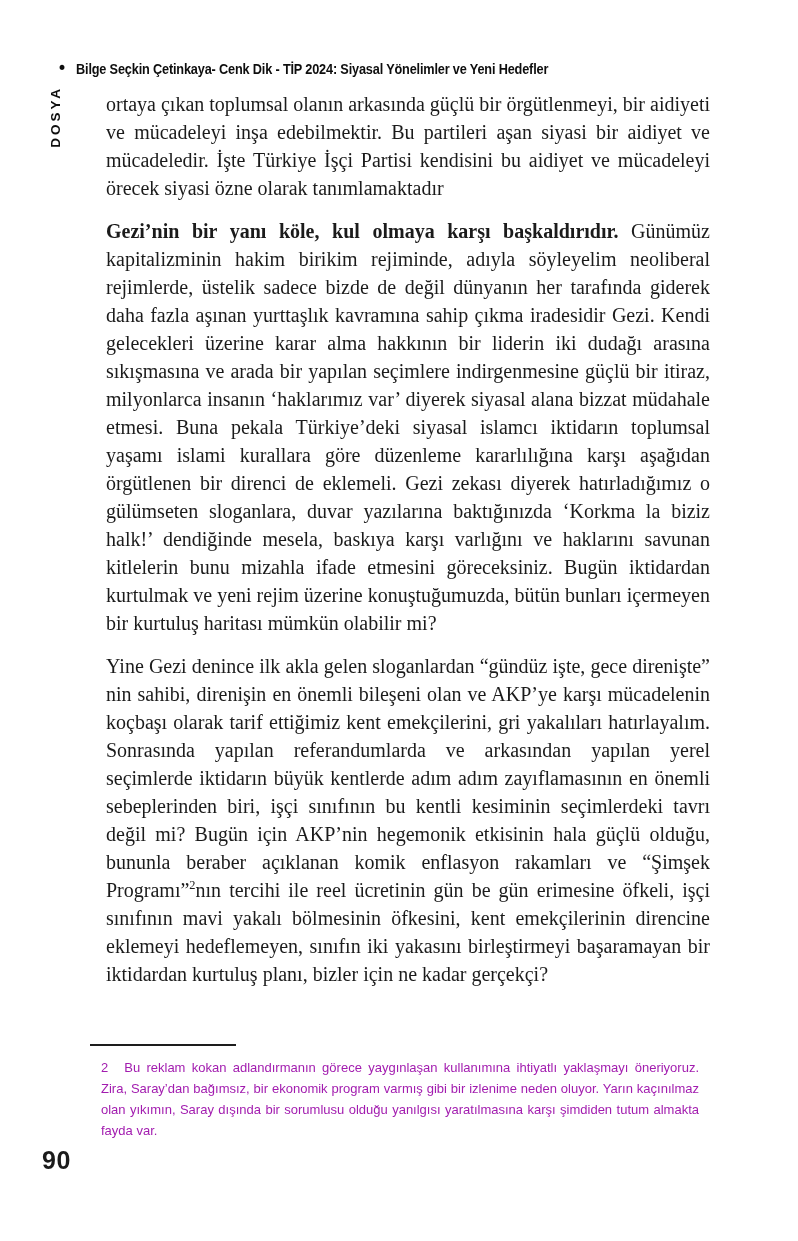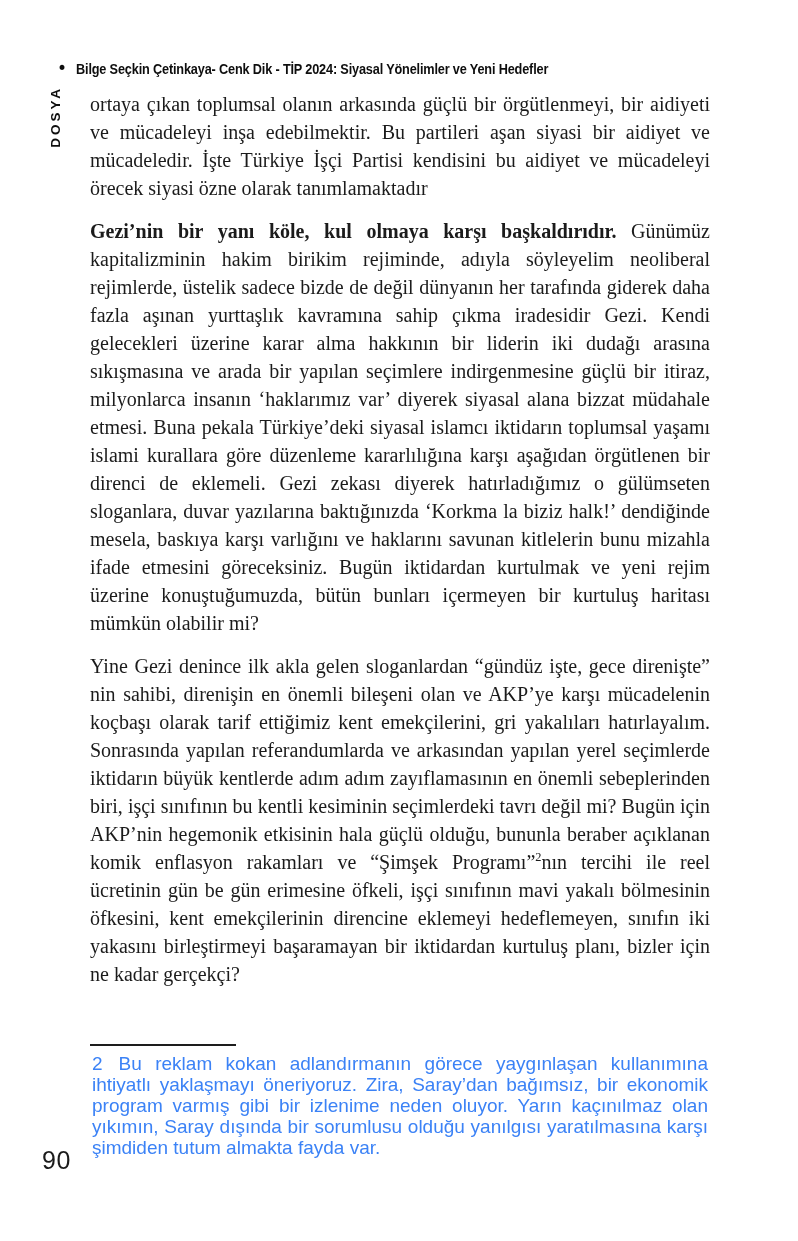--- a/index.html
+++ b/index.html
@@ -45,46 +45,46 @@
   }
 
   
   .article {
     position: absolute; left: 90px; top: 90px; width: 620px;
     text-align: justify;
     font-size: 20px; line-height: 28px;
     color: #1b1b1b;
     hyphens: auto;
   }
-  .article p { margin: 0 0 15px 0; }
+  .article p { margin: 0 0 15px 16px; }
   .article strong { font-weight: bold; font-family: Liberation Serif, serif; }
   .article sup {
     font-size: 0.62em; line-height: 0; vertical-align: super;
   }
 
   
   .footnote-area {
     position: absolute; left: 90px; top: 1044px; width: 620px;
   }
   .footnote-rule {
     width: 146px; height: 2px; background: #1d1d1d; margin-bottom: 7px;
   }
   .footnote {
-    margin: 2px;
+    margin: 11px;
     font-family: "Liberation Sans", sans-serif;
-    font-size: 19px; line-height: 21px;
-    text-align: justify; color: #3b82f6;
+    font-size: 13px; line-height: 21px;
+    text-align: justify; color: #a21caf;
   }
   .footnote .fn-num { margin-right: 16px; }
 
   
   .page-number {
     position: absolute; left: 42px; top: 1146px;
     font-family: "Liberation Sans", sans-serif;
-    font-size: 25px; font-weight: 400; letter-spacing: 0.5px;
+    font-size: 25px; font-weight: 700; letter-spacing: 0.5px;
     color: #1b1b1b;
   }
 </style>
 </head>
 <body>
 
 <div class="page">
 
   <header class="page-header">
     <span class="bullet">•</span>

